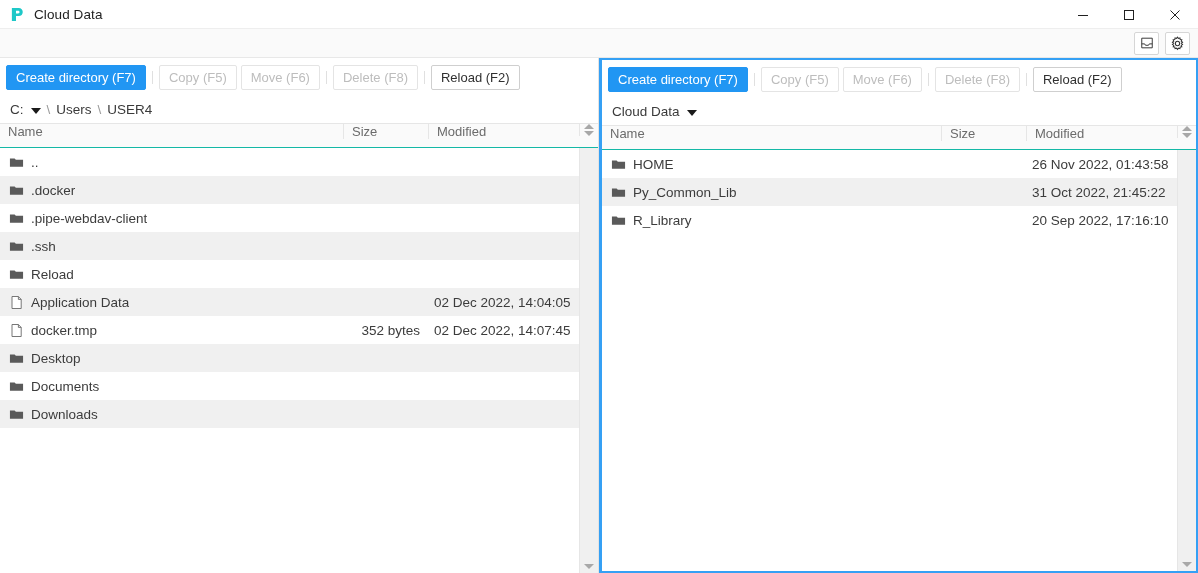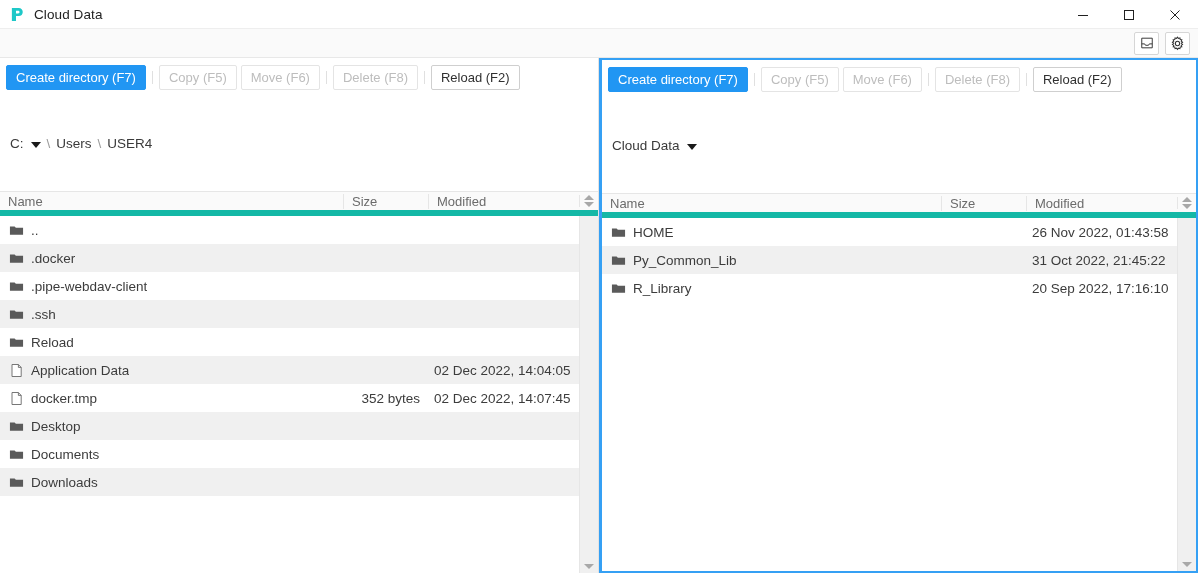--- a/index.html
+++ b/index.html
@@ -101,21 +101,20 @@
     min-height: 0;
     background: #ffffff;
   }
   .panel {
     flex: 1 1 50%;
     min-width: 0;
     display: flex;
     flex-direction: column;
     background: #ffffff;
     position: relative;
-    gap: 34px;
   }
   .panel.left {
     border-right: 1px solid #e3e3e3;
   }
   .panel.right {
     border: 2px solid #35a0f4;
     border-left: 3px solid #35a0f4;
   }
 
   
@@ -202,24 +201,24 @@
     flex: 1;
     display: flex;
     flex-direction: column;
     min-height: 0;
     background: #ffffff;
   }
   .thead {
     height: 25px;
     min-height: 25px;
     display: flex;
-    align-items: center;
+    align-items: flex-start;
     background: #fafafa;
     border-top: 1px solid #e6e6e6;
-    border-bottom: 6px solid #14b8a6;
+    border-bottom: 1px solid #14b8a6;
     color: #6b6b6b;
     font-size: 13px;
   }
   .th {
     display: flex;
     align-items: center;
     padding-left: 8px;
     border-right: 1px solid #e6e6e6;
     cursor: default;
     overflow: hidden;

